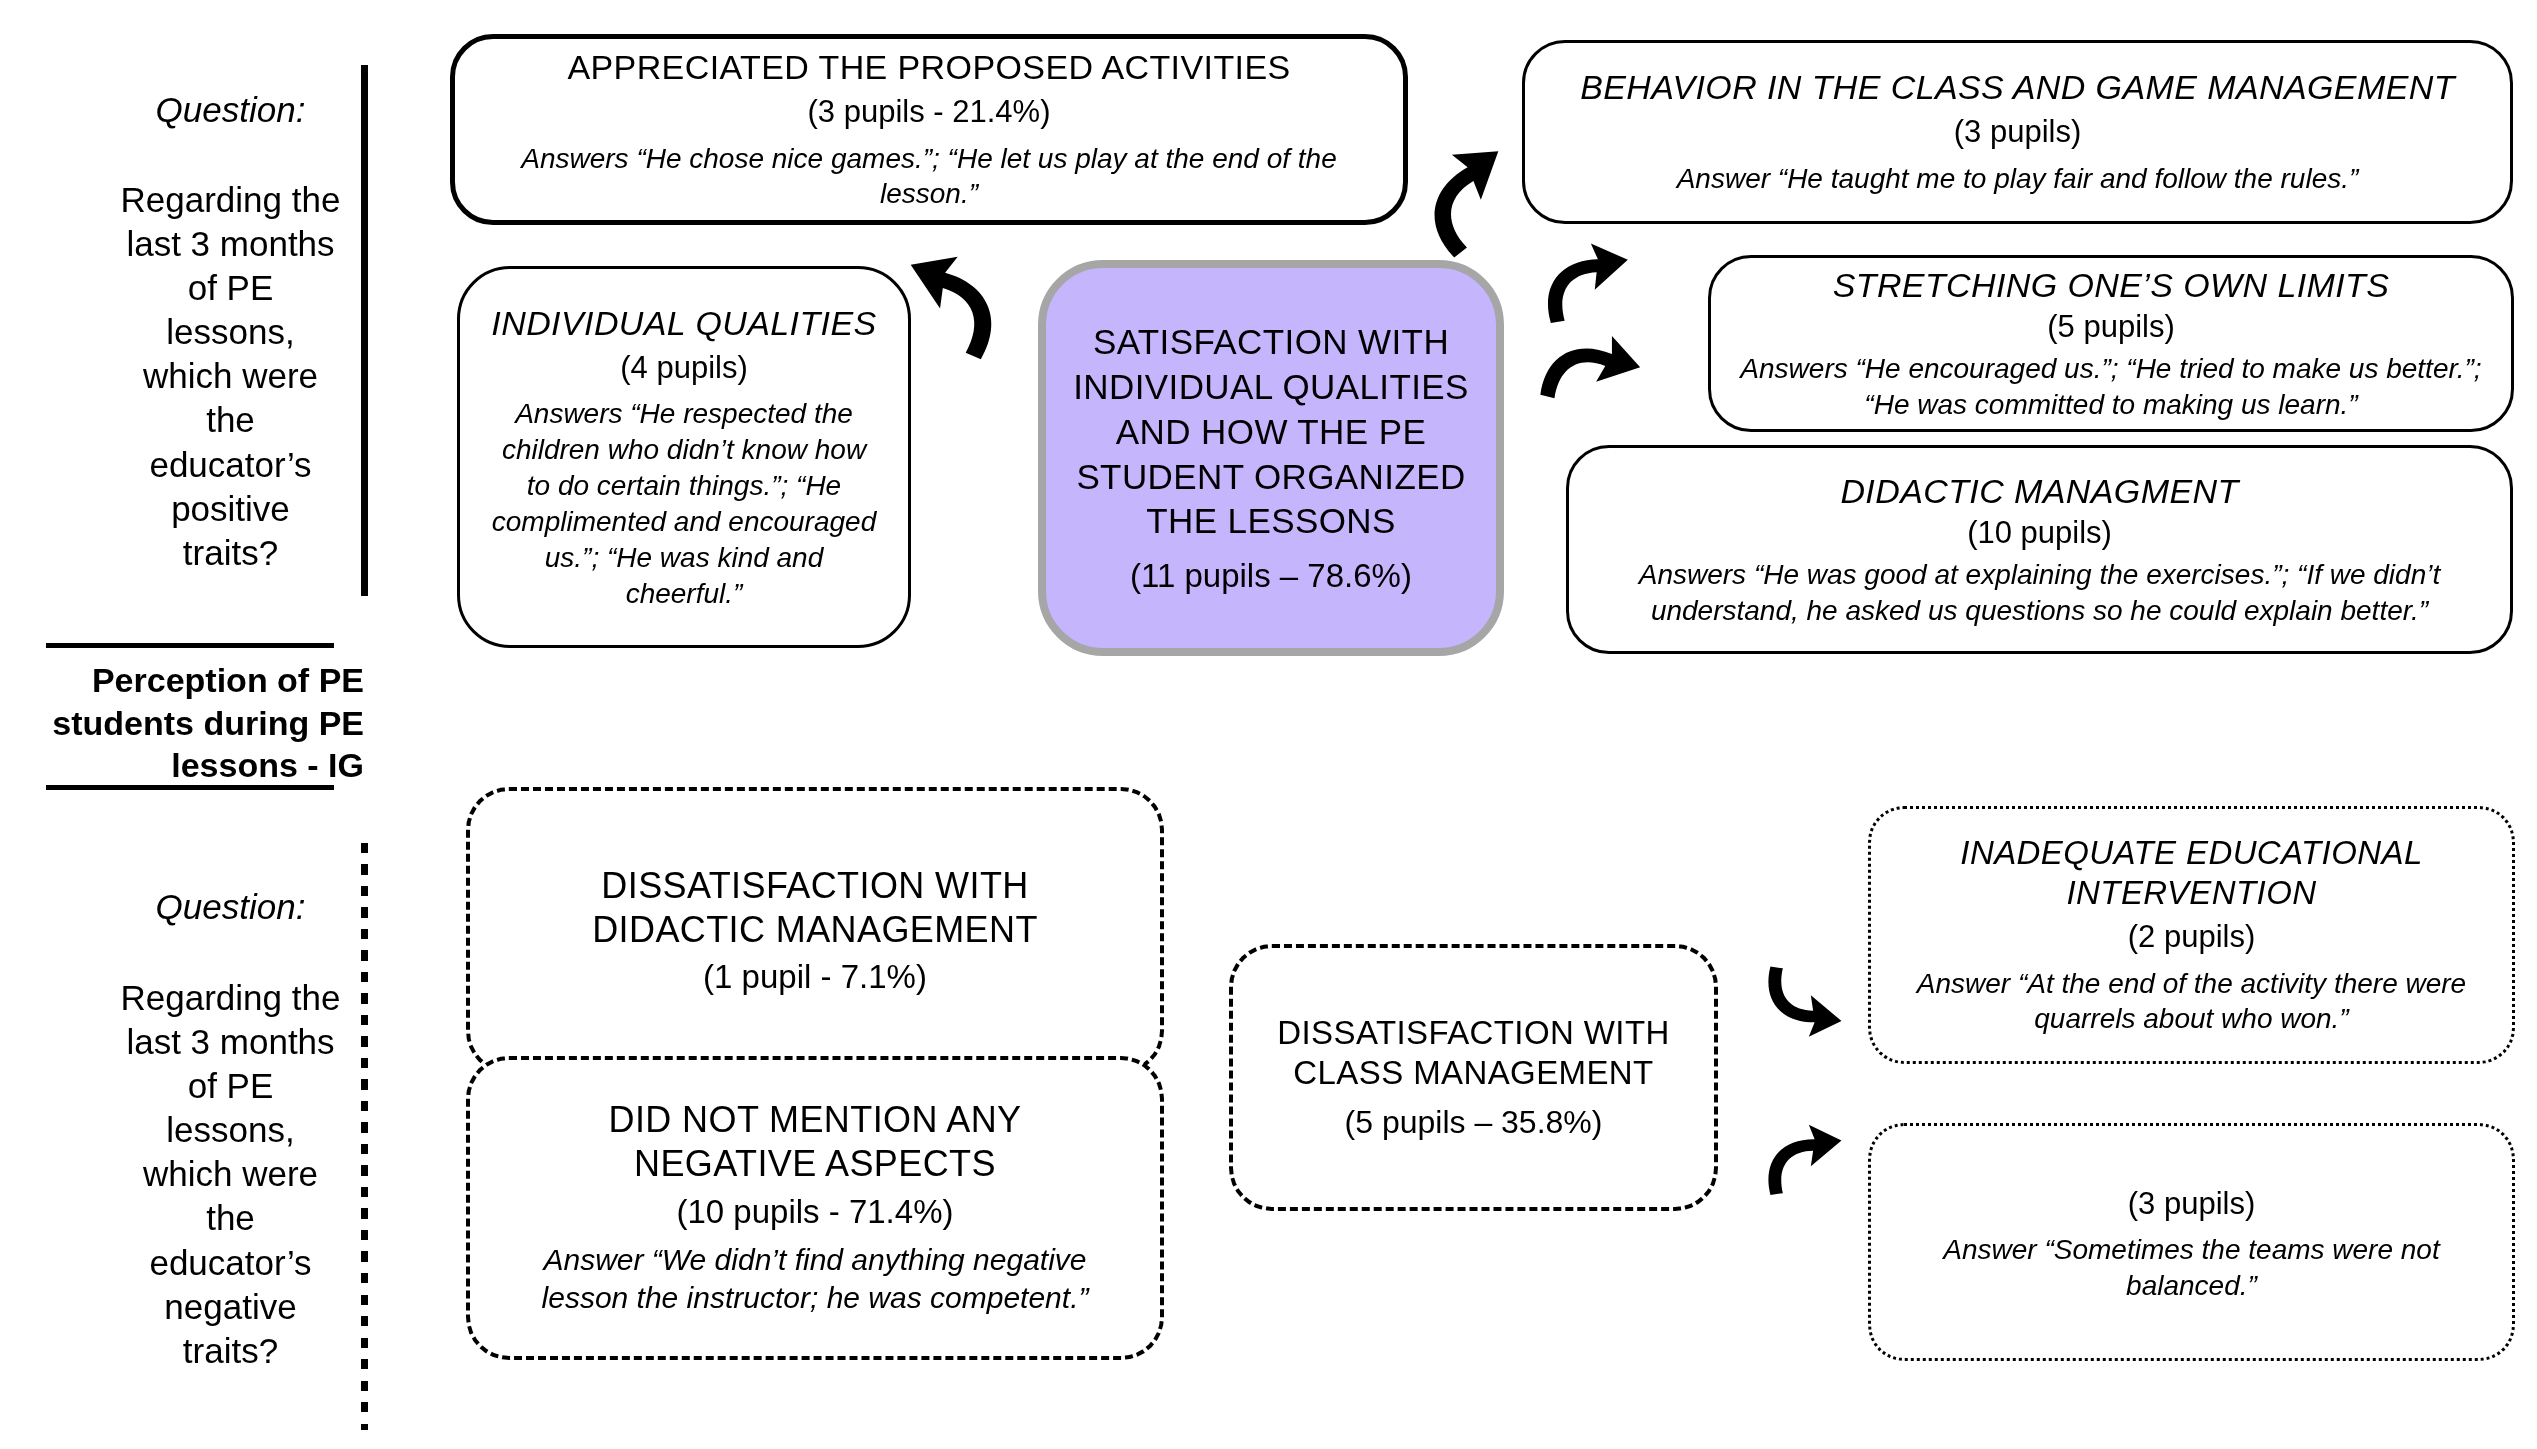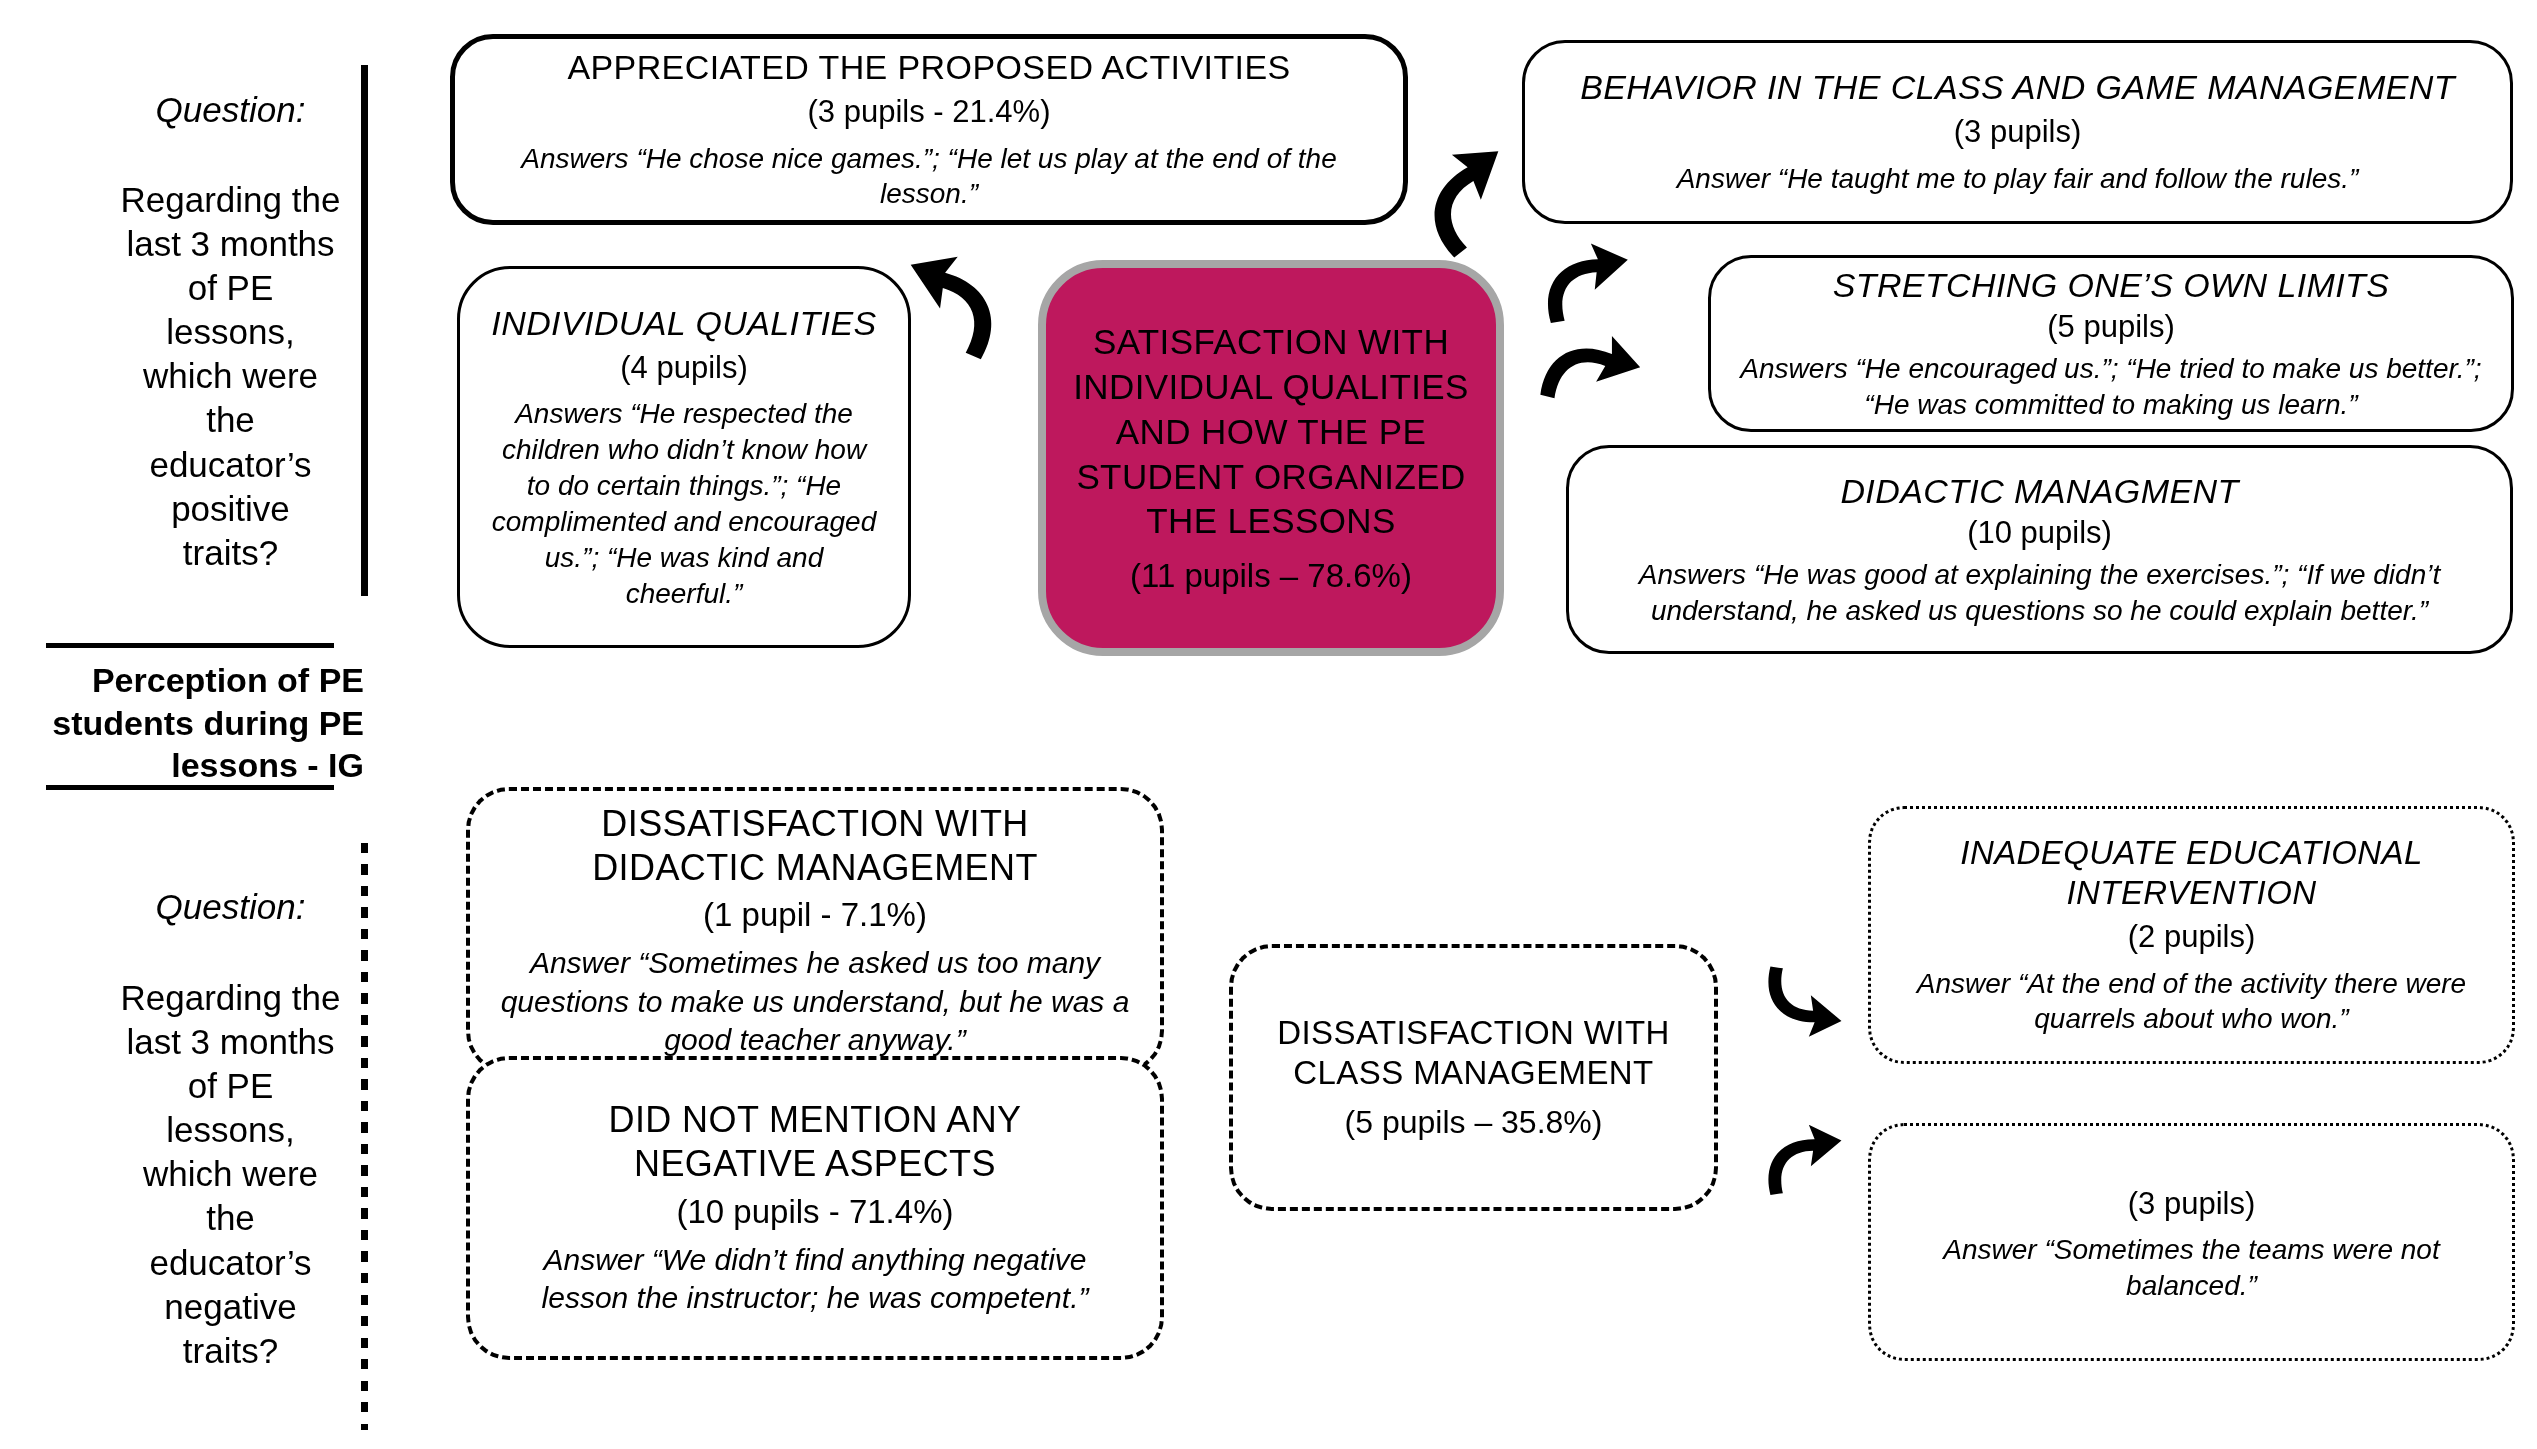--- a/index.html
+++ b/index.html
@@ -32,21 +32,21 @@
   .box .title.it{ font-style: italic; }
   .box .count   { font-size: 31px; line-height: 1.25; margin-top: 4.5px; }
   .box .answers { font-size: 28px; line-height: 1.28; font-style: italic; margin-top: 9px; }
 
   .thickline  { border-width: 5.2px; margin-left: 16px; }
   .dashedbox  { border-style: dashed; border-width: 4.5px; }
   .dottedbox  { border-style: dotted; border-width: 3px; border-radius: 36px; }
 
   .centernode {
     border: 8.2px solid #a6a6a6;
-    background: #be185d;
+    background: #c4b5fd;
     border-radius: 65px;
   }
   .centernode .title { font-size: 35px; line-height: 1.28; }
   .centernode .count { font-size: 33px; margin-top: 10.4px; }
 
   
   .qlabel {
     position: absolute;
     font-style: italic;
     font-size: 35px;
@@ -157,21 +157,20 @@
   <div class="box" style="left:1566px; top:445px; width:947px; height:209px;">
     <div class="title it">DIDACTIC MANAGMENT</div>
     <div class="count" style="margin-top:1.5px;">(10 pupils)</div>
     <div class="answers" style="margin-top:4.5px;">Answers “He was good at explaining the exercises.”; “If we didn’t understand, he asked us questions so he could explain better.”</div>
   </div>
 
   <div class="box dashedbox" style="left:466px; top:787px; width:698px; height:287px;">
     <div class="title pre" style="font-size:36px;">DISSATISFACTION WITH
 DIDACTIC MANAGEMENT</div>
     <div class="count" style="font-size:33px;">(1 pupil - 7.1%)</div>
-    <div class="answers" style="font-size:30px;">Answer “Sometimes he asked us too many questions to make us understand, but he was a good teacher anyway.”</div>
   </div>
 
   <div class="box dashedbox" style="left:466px; top:1056px; width:698px; height:304px;">
     <div class="title pre" style="font-size:36px;">DID NOT MENTION ANY
 NEGATIVE ASPECTS</div>
     <div class="count" style="font-size:33px;">(10 pupils - 71.4%)</div>
     <div class="answers" style="font-size:30px;">Answer “We didn’t find anything negative lesson the instructor; he was competent.”</div>
   </div>
 
   <div class="box dashedbox" style="left:1229px; top:944px; width:489px; height:267px;">

